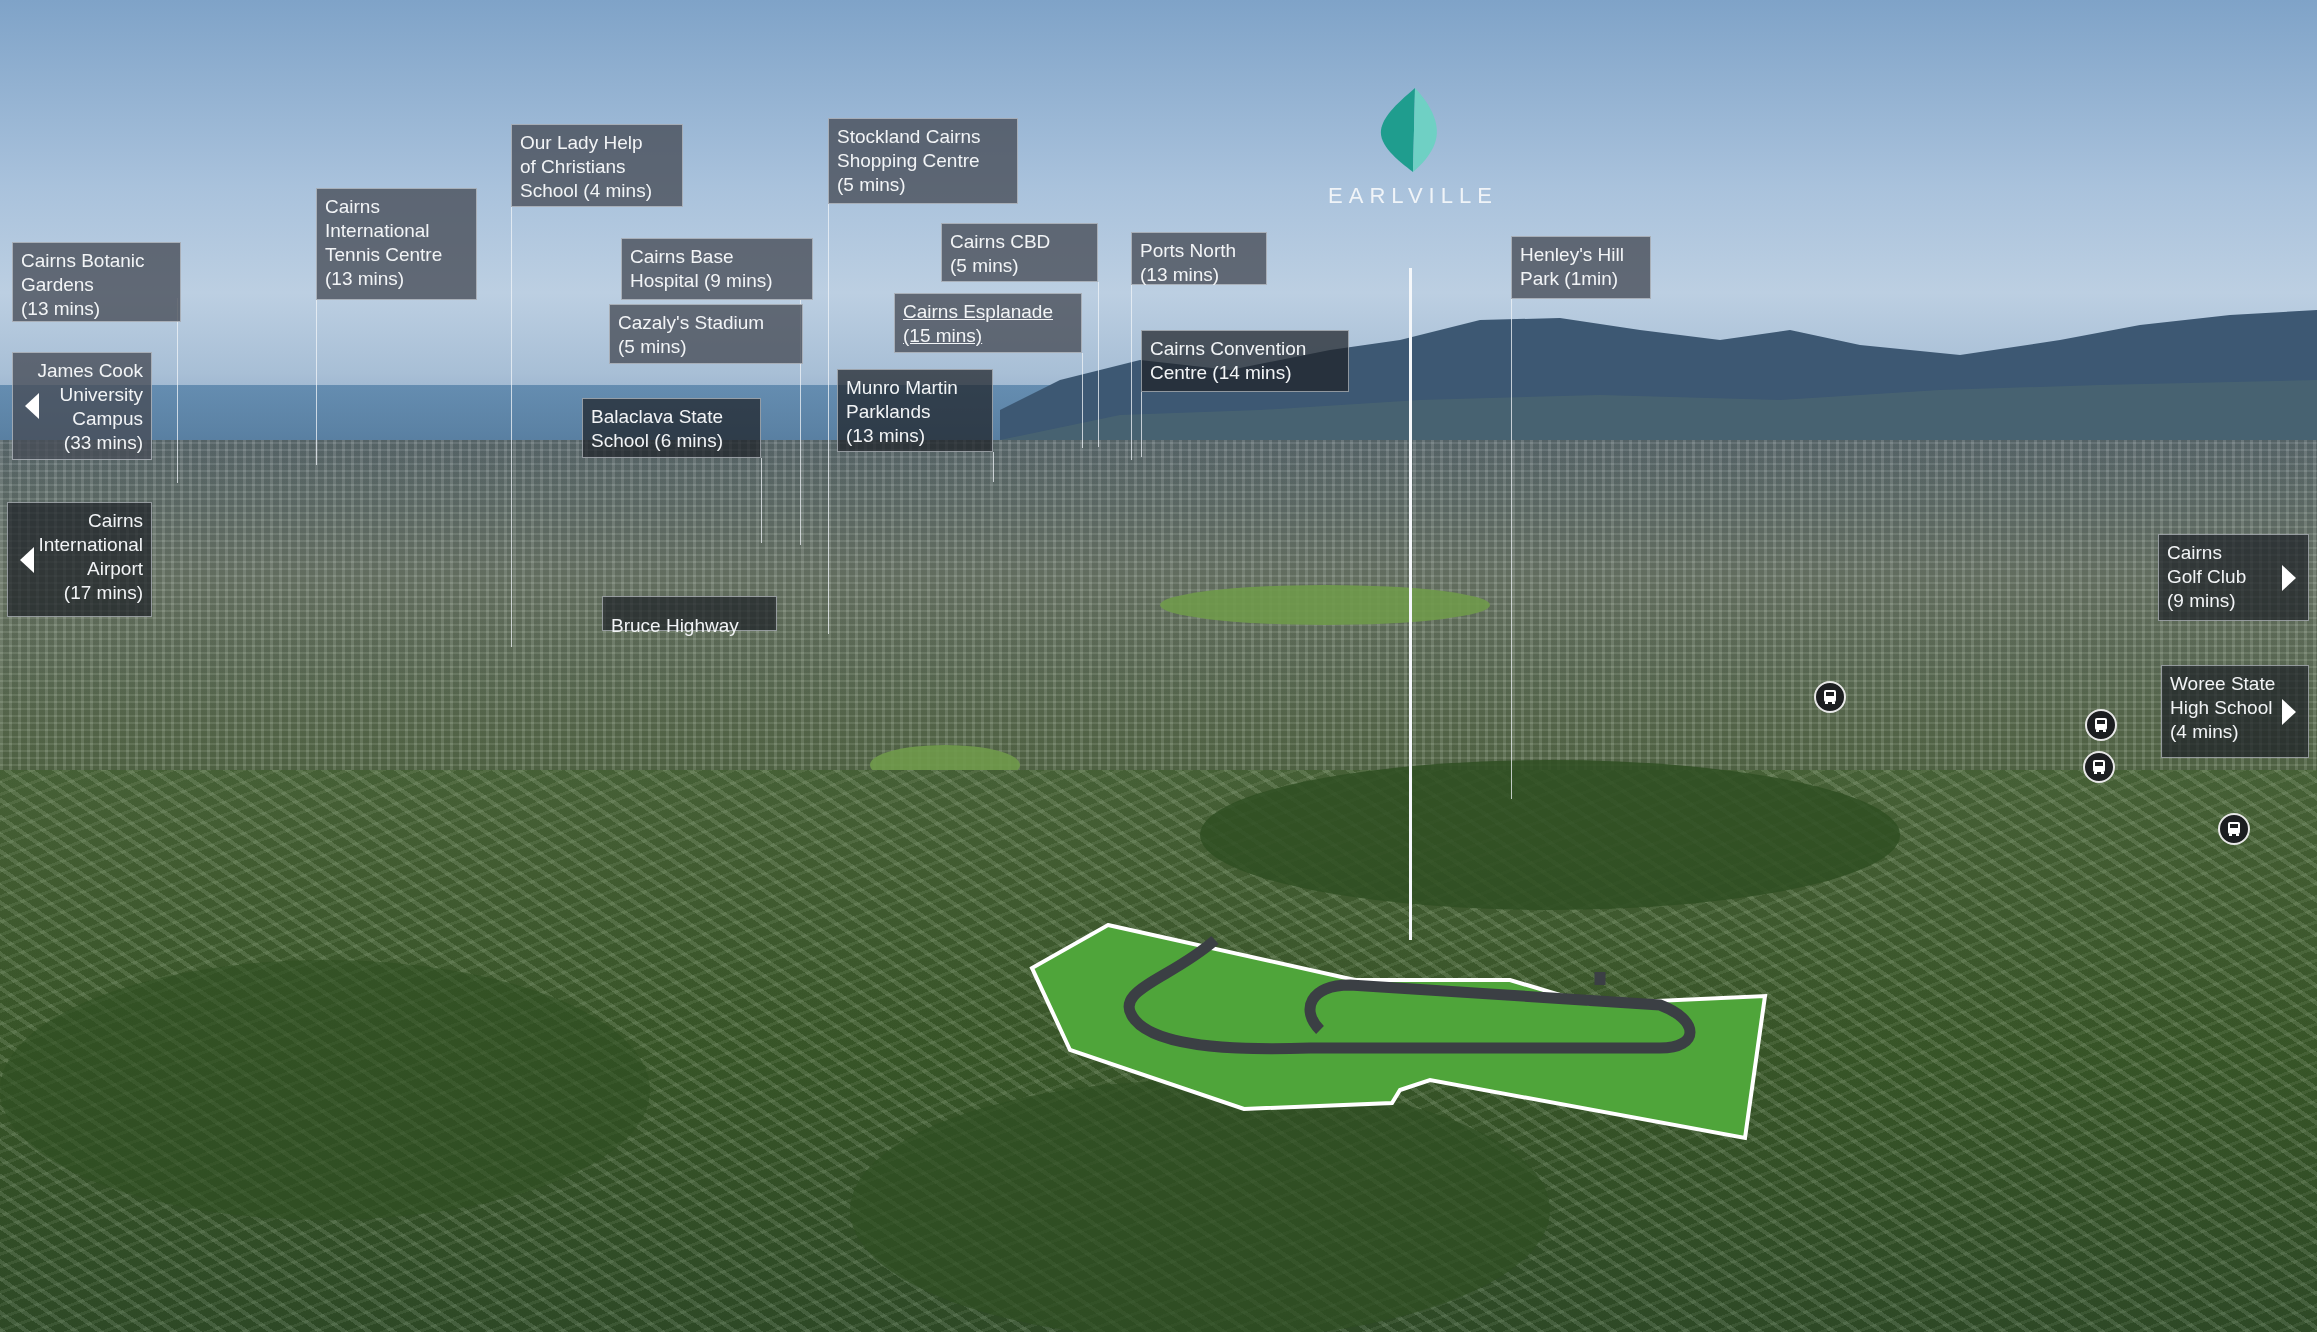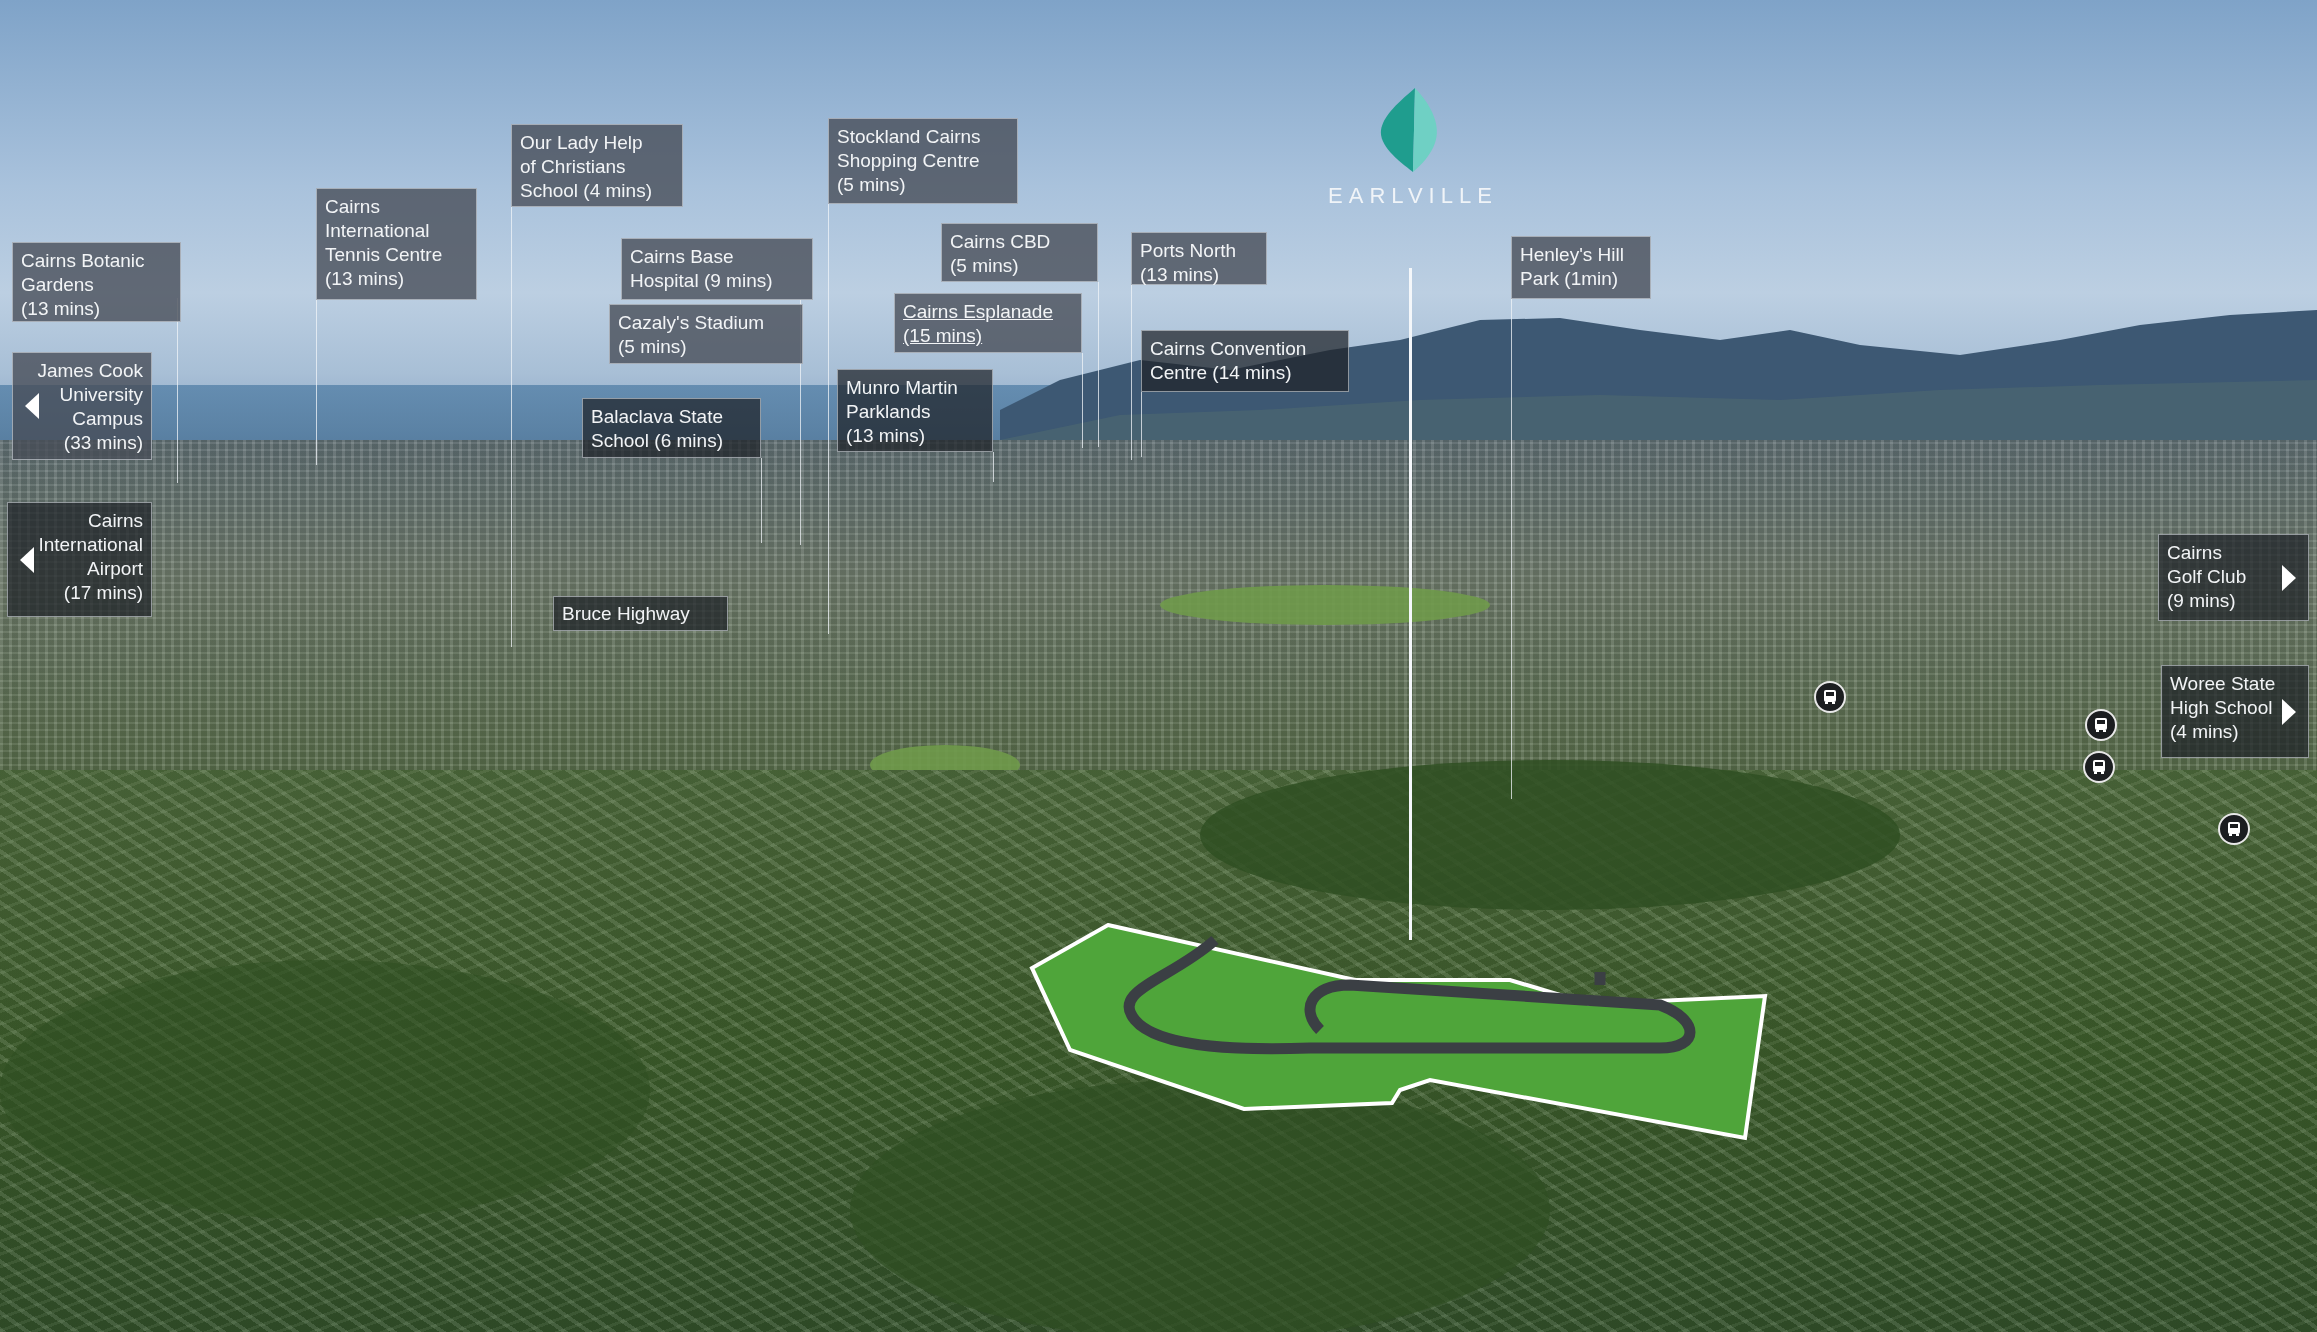--- a/index.html
+++ b/index.html
@@ -116,21 +116,21 @@
 Hospital (9 mins)</span>
   </div>
   <div class="label" style="left:609px;top:304px;width:194px;height:60px;">
     <span class="t">Cazaly's Stadium
 (5 mins)</span>
   </div>
   <div class="label dark" style="left:582px;top:398px;width:179px;height:60px;">
     <span class="t">Balaclava State
 School (6 mins)</span>
   </div>
-  <div class="label dark" style="left:553px;top:596px;width:175px;height:35px;padding-top:5px;">
+  <div class="label dark" style="left:602px;top:596px;width:175px;height:35px;padding-top:17px;">
     <span class="t">Bruce Highway</span>
   </div>
   <div class="label" style="left:828px;top:118px;width:190px;height:86px;">
     <span class="t">Stockland Cairns
 Shopping Centre
 (5 mins)</span>
   </div>
   <div class="label" style="left:941px;top:223px;width:157px;height:59px;">
     <span class="t">Cairns CBD
 (5 mins)</span>

